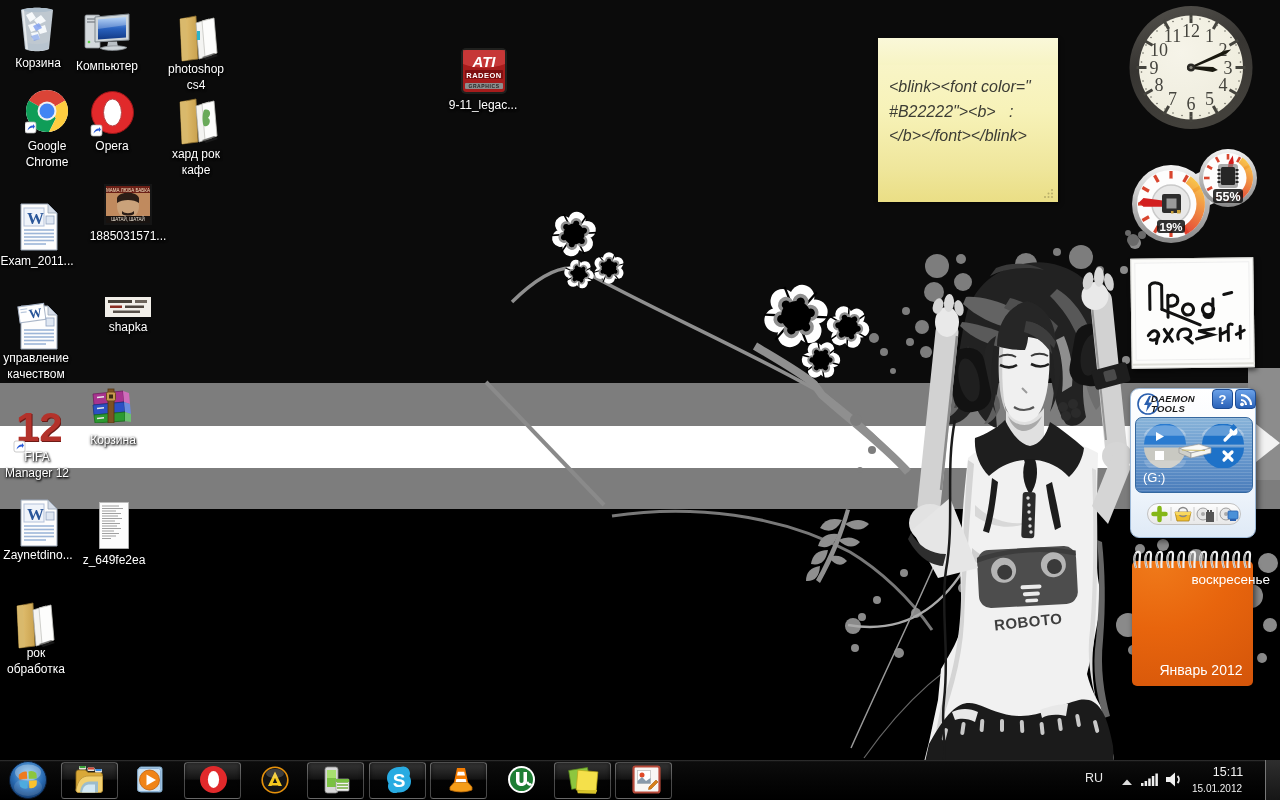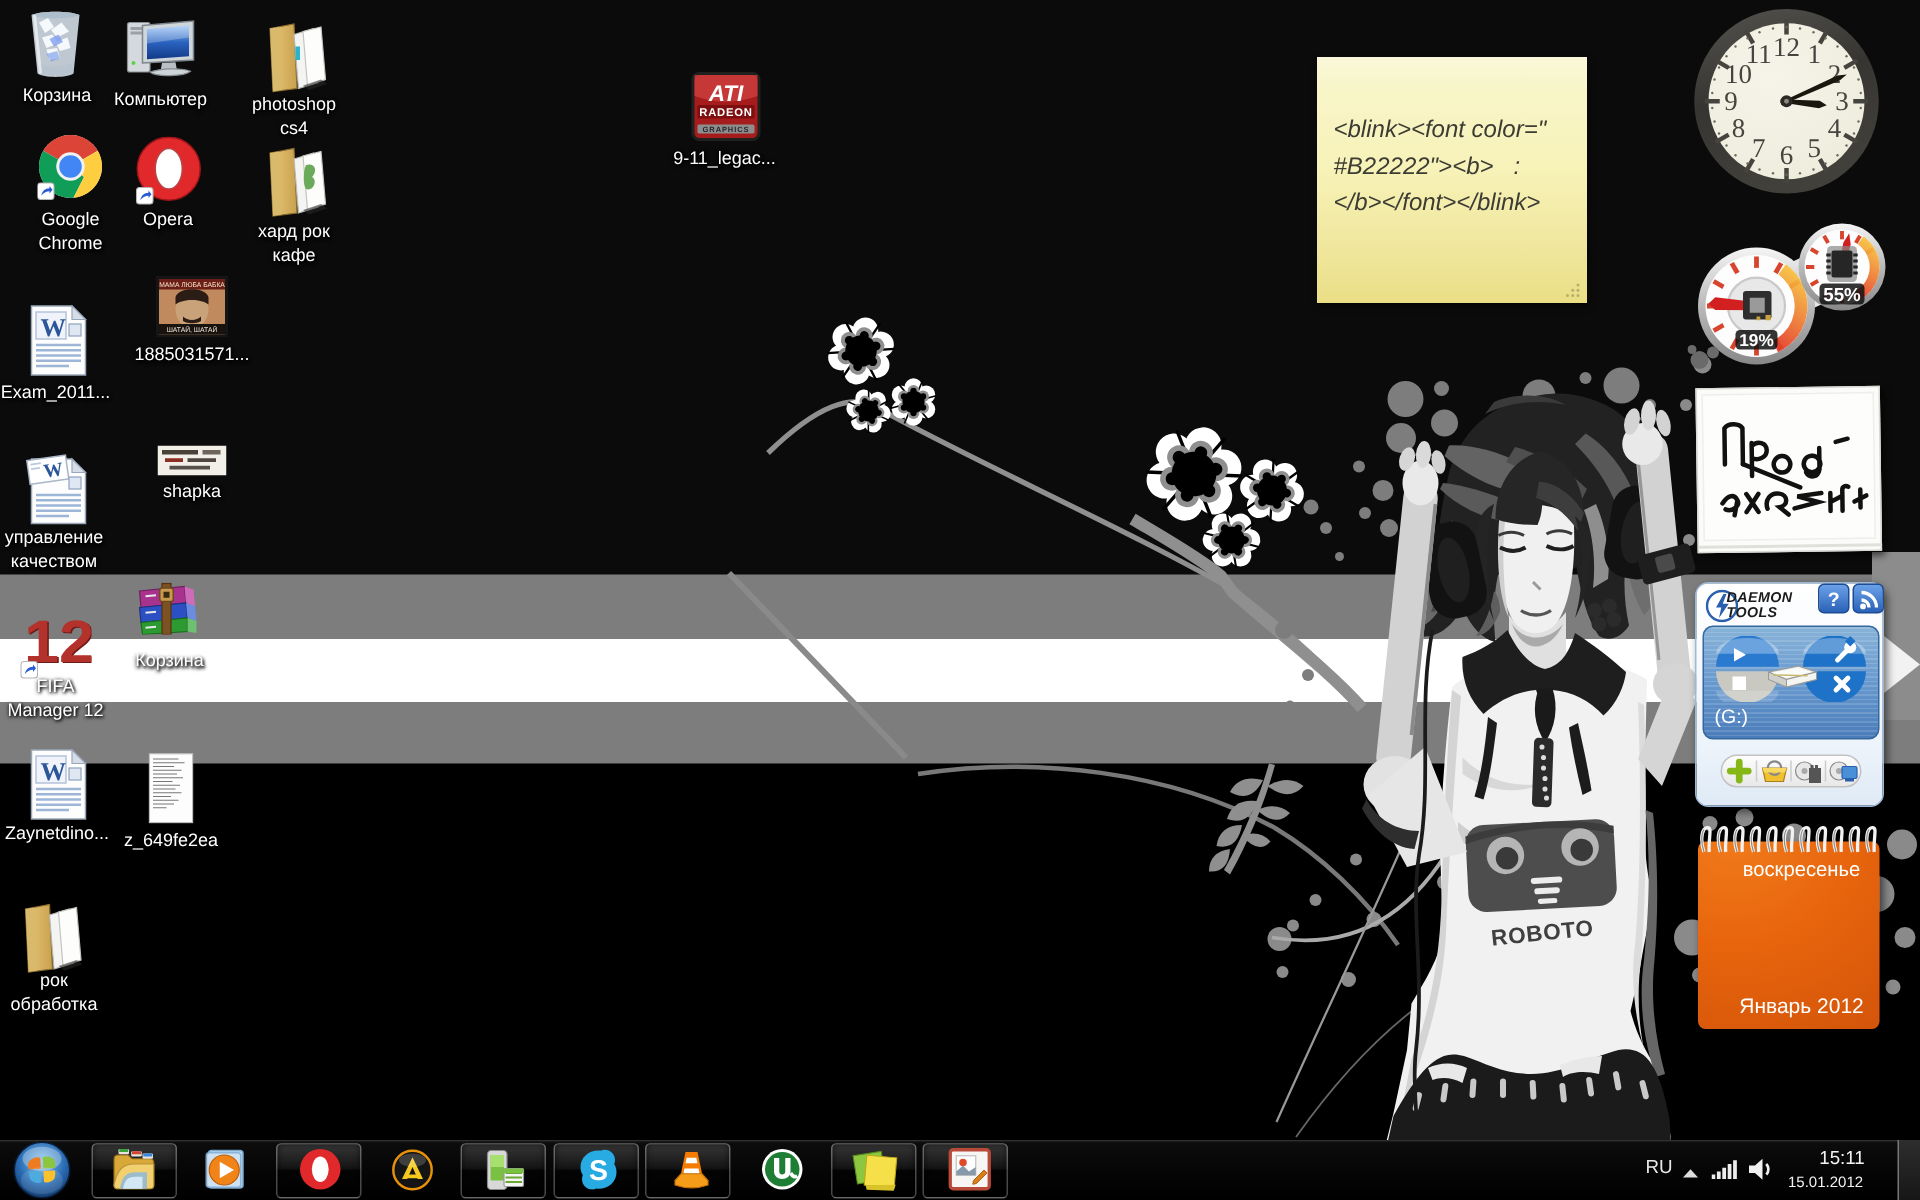--- a/index.html
+++ b/index.html
@@ -765,21 +765,21 @@
           <use href="#ring" x="33"></use>
           <use href="#ring" x="44"></use>
    <use href="#ring" x="55"></use>
           <use href="#ring" x="66"></use>
           <use href="#ring" x="77"></use>
           <use href="#ring" x="88"></use>
    <use href="#ring" x="99"></use>
           <use href="#ring" x="110"></use>
   </g>
  </svg>
- <div class="ab" style="left:0;top:11px;width:138px;text-align:center;font-size:13.5px;color:#fff">воскресенье</div>
+ <div class="ab" style="left:0;top:11px;width:138px;text-align:right;font-size:13.5px;color:#fff">воскресенье</div>
  <div class="ab" style="left:0;top:101px;width:138px;text-align:center;font-size:14px;color:#fff">Январь 2012</div>
 </div>
 
 <div class="ab" id="taskbar" style="left:0;top:760px;width:1280px;height:40px;background:linear-gradient(180deg,#3c3c3c 0,#191919 1px,#0c0c0c 2px,#050505 55%,#000 100%)">
  <style>
   .tbtn{position:absolute;top:1.5px;width:57px;height:37px;border:1px solid rgba(255,255,255,0.28);border-radius:3.5px;background:linear-gradient(180deg,rgba(255,255,255,0.18) 0%,rgba(255,255,255,0.06) 45%,rgba(0,0,0,0.25) 50%,rgba(0,0,0,0.1) 100%);box-shadow:inset 0 0 4px rgba(0,0,0,0.6)}
   .tic{position:absolute;top:5px}
  </style>
 
  <svg class="ab" style="left:7px;top:0px" width="42" height="40" viewBox="0 0 42 40">
@@ -883,21 +883,21 @@
  </svg>
 
  <svg class="tic" style="left:632px" width="29" height="29" viewBox="0 0 29 29">
   <rect x="1.5" y="1.5" width="26" height="26" rx="2" fill="#f8f6f4" stroke="#b84a3a" stroke-width="2.2"></rect>
   <rect x="5.5" y="5.5" width="13" height="13" fill="#fff" stroke="#c0c0c0" stroke-width="0.8"></rect>
   <circle cx="10" cy="10" r="2.5" fill="#e04a28"></circle>
   <path d="M5.5,16 L10,12 L14,16 L18.5,13 L18.5,18.5 L5.5,18.5 Z" fill="#8899aa"></path>
   <path d="M17,22 L24,15 L26,17 L19,24 L16.5,24.5 Z" fill="#d88018" stroke="#a85808" stroke-width="0.6"></path>
  </svg>
 
- <div class="ab" style="left:1085px;top:11px;font-size:12.5px;color:#e8e8e8;width:30px;text-align:right">RU</div>
+ <div class="ab" style="left:1085px;top:11px;font-size:12.5px;color:#e8e8e8;width:30px;text-align:left">RU</div>
  <svg class="ab" style="left:1120px;top:18px" width="14" height="8" viewBox="0 0 14 8">
         <path d="M2,7 L7,1.5 L12,7 Z" fill="#ddd"></path>
       </svg>
  <svg class="ab" style="left:1141px;top:13px" width="18" height="14" viewBox="0 0 18 14">
   <g fill="#eee">
           <rect x="0" y="10" width="2.5" height="3"></rect>
           <rect x="3.6" y="8" width="2.5" height="5"></rect>
           <rect x="7.2" y="5.5" width="2.5" height="7.5"></rect>
           <rect x="10.8" y="3" width="2.5" height="10"></rect>
           <rect x="14.4" y="0.5" width="2.5" height="12.5"></rect>

